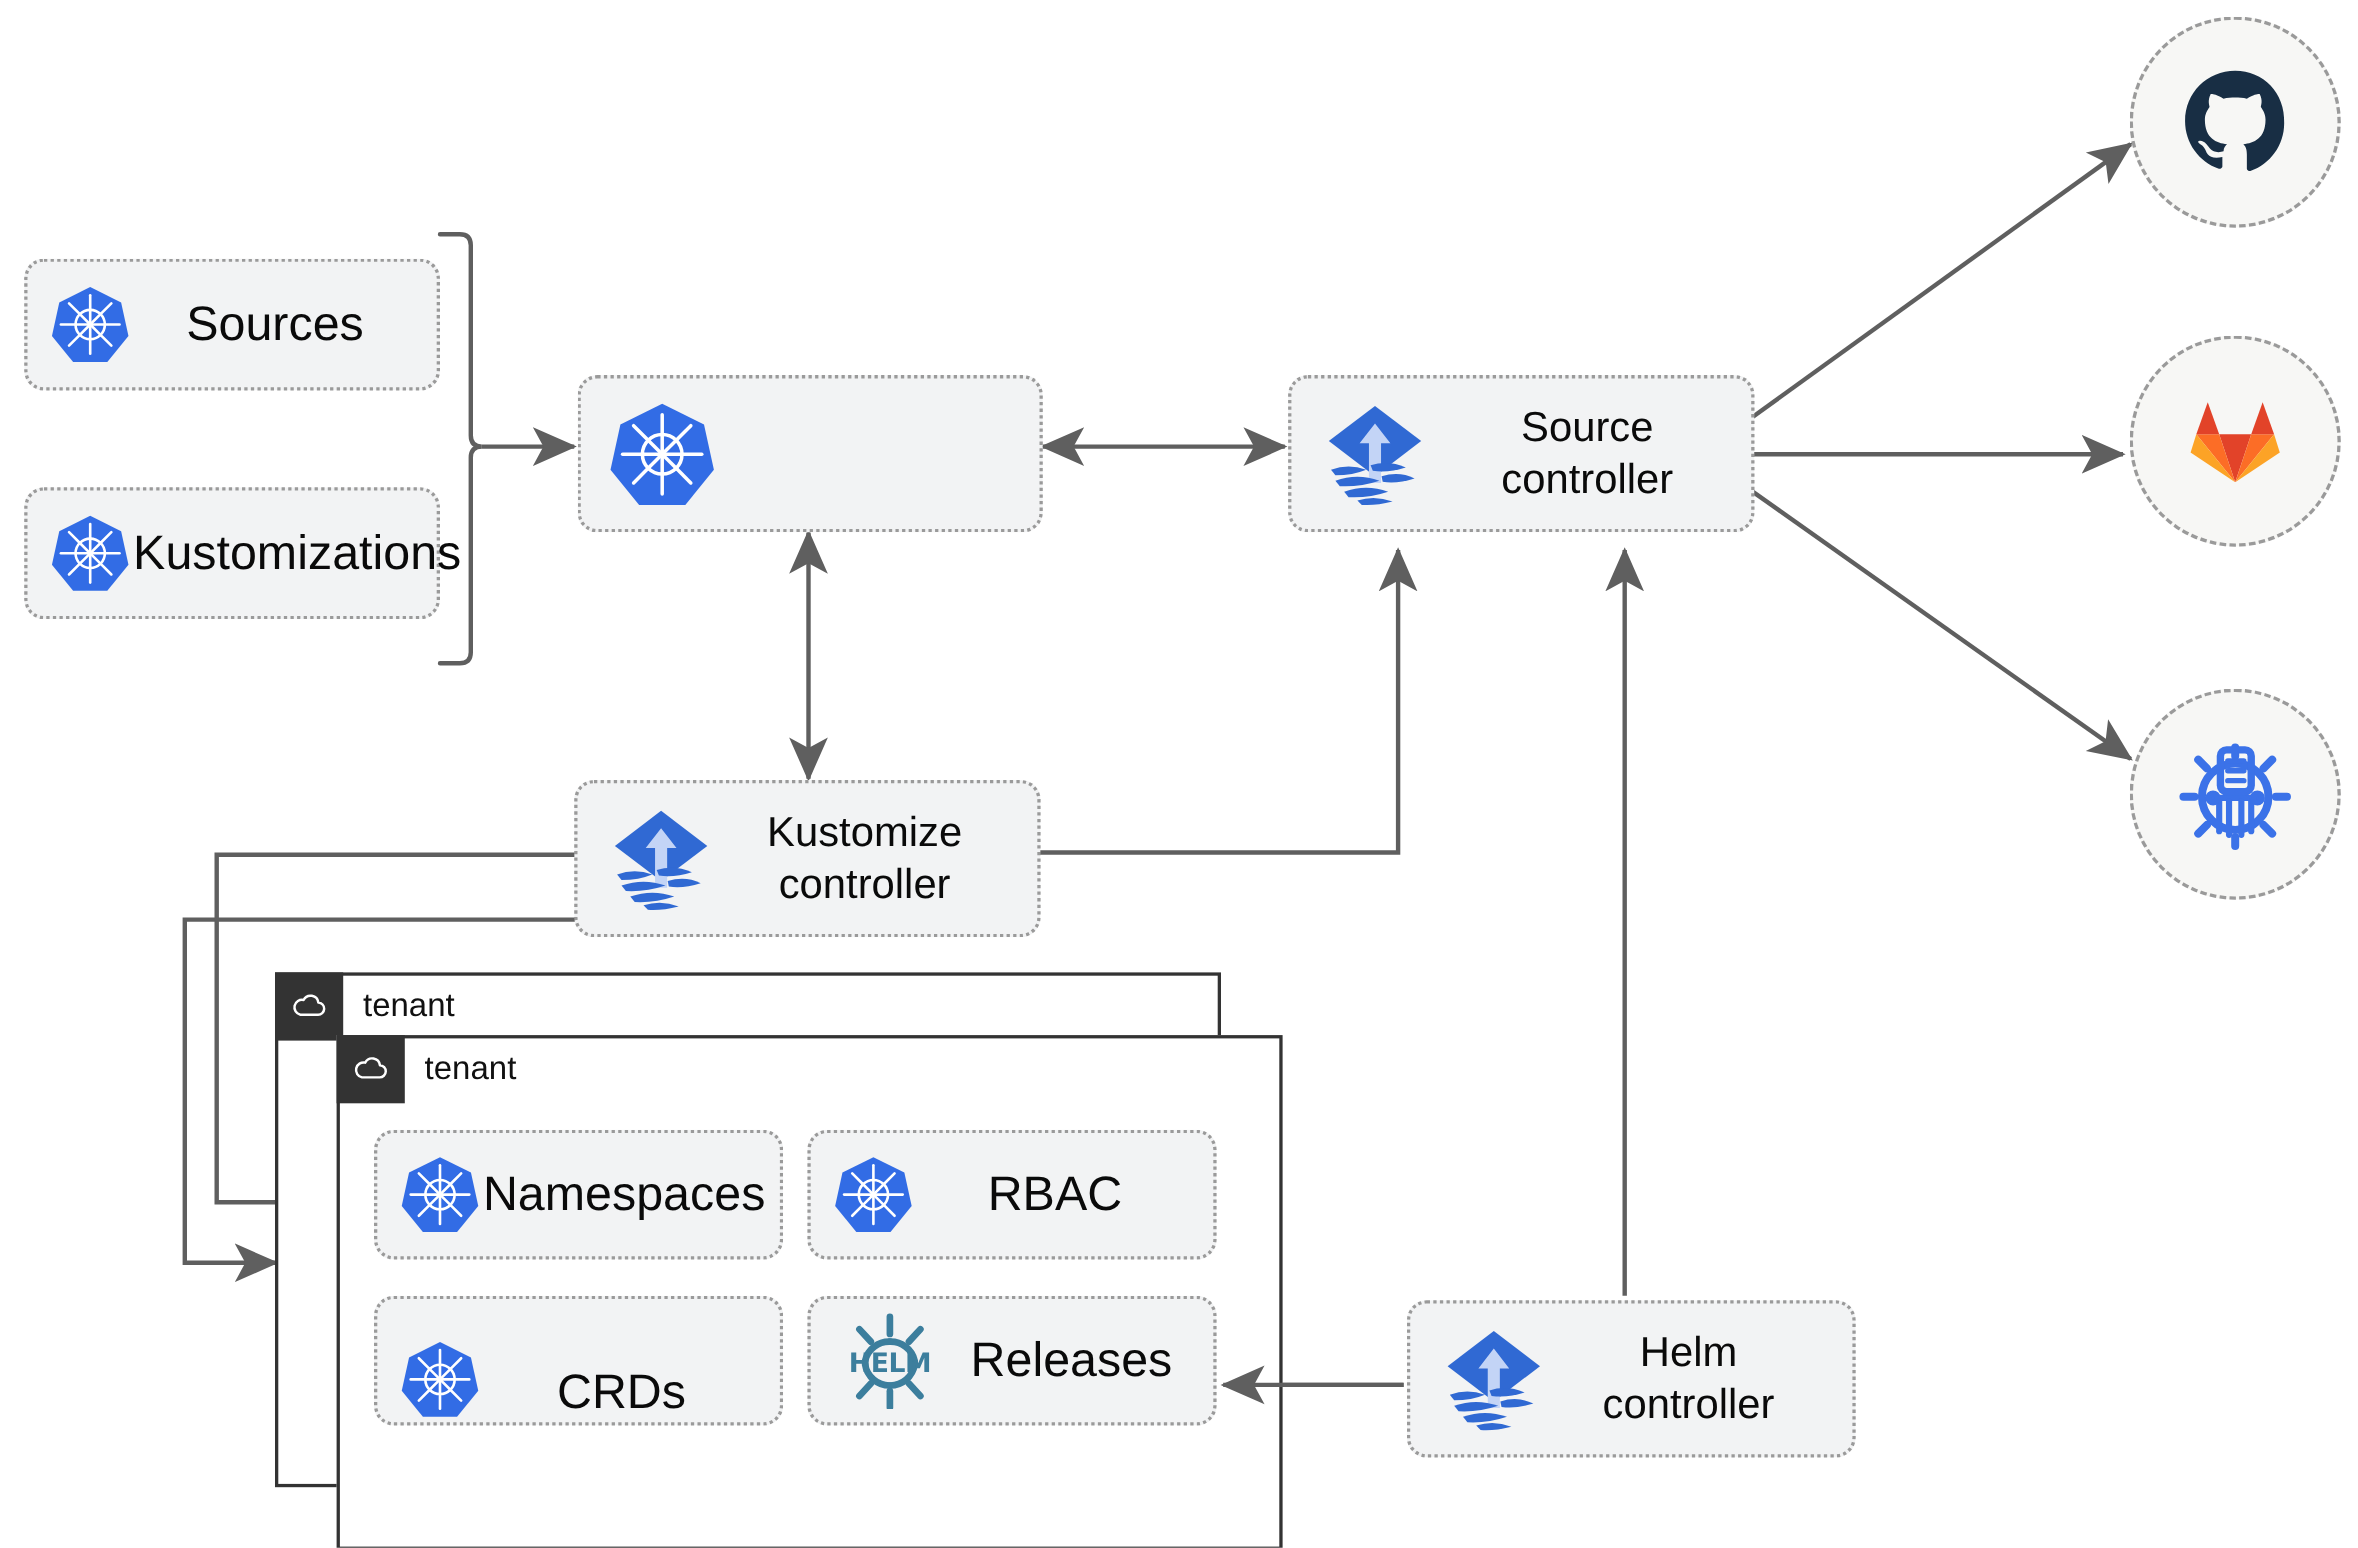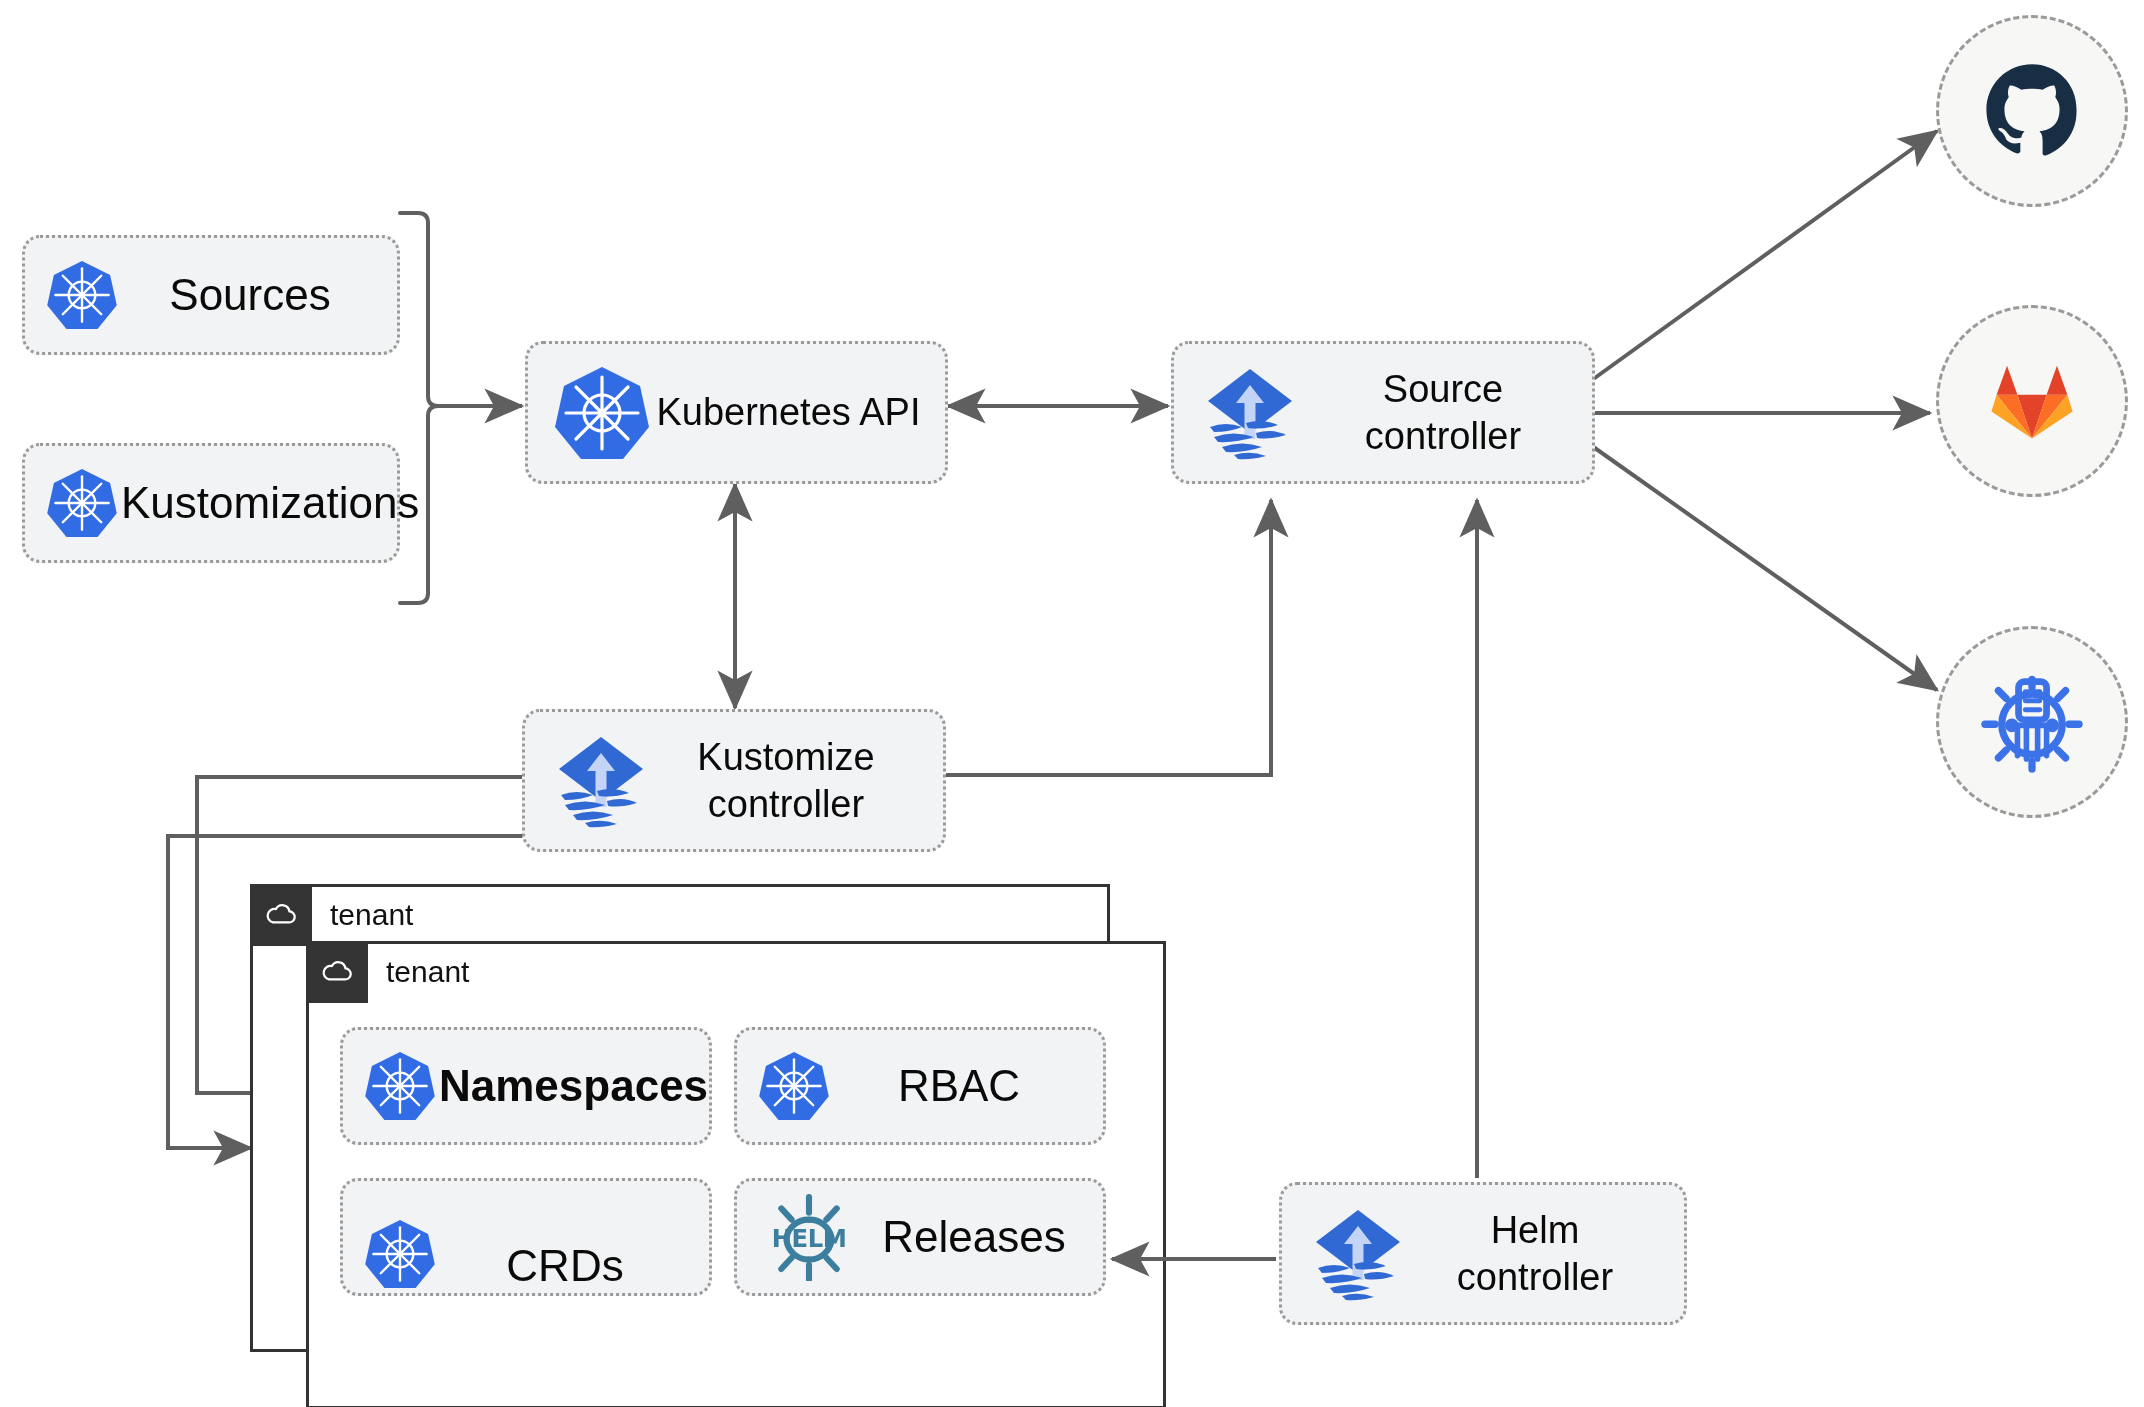--- a/index.html
+++ b/index.html
@@ -190,21 +190,20 @@
             <line x1="32" y1="50" x2="50" y2="50"></line>
           <line x1="50" y1="50" x2="68" y2="50"></line>
             <line x1="50" y1="50" x2="50" y2="68"></line>
           <line x1="37" y1="37" x2="50" y2="50"></line>
             <line x1="50" y1="50" x2="63" y2="63"></line>
           <line x1="63" y1="37" x2="50" y2="50"></line>
             <line x1="50" y1="50" x2="37" y2="63"></line>
         </g>
       </svg>
     </span>
-    <span class="lbl">Kubernetes API</span>
   </div>
 
   <div class="node ctrl" style="left:1171px;top:341px;width:424px;height:143px;padding:0 24px;gap:16px;">
     <span class="ico">
       <svg viewBox="0 0 100 100" width="100" height="100" aria-hidden="true">
         <path d="M50 6 L92 38 L50 70 L8 38 Z" fill="#3069D3"></path>
         <path d="M50 22 L64 40 L55.5 40 L55.5 76 L44.5 76 L44.5 40 L36 40 Z" fill="#C3D4F6"></path>
         <g fill="#3069D3">
           <path d="M10 64 Q 26 58 42 64 Q 30 69 14 69 Z"></path>
           <path d="M46 60 Q 62 55 78 62 Q 62 67 48 65 Z"></path>
@@ -325,21 +324,21 @@
     <div class="hdr">
       <span class="cloudbox">
         <svg viewBox="0 0 32 32" width="34" height="34" aria-hidden="true">
           <path d="M8.5 23 h15 a5.2 5.2 0 0 0 0.4 -10.4 a6.7 6.7 0 0 0 -12.6 -2.2 a4.6 4.6 0 0 0 -2.8 12.6 Z" fill="none" stroke="#ffffff" stroke-width="2.1" stroke-linejoin="round"></path>
         </svg>
       </span>
       <span class="tname">tenant</span>
     </div>
   </div>
 
-  <div class="node chip" style="left:340px;top:1027px;width:372px;height:118px;font-weight:bold;">
+  <div class="node chip" style="left:340px;top:1027px;width:372px;height:118px;">
     <span class="ico">
       <svg viewBox="0 0 100 100" width="74" height="74" aria-hidden="true">
         <path d="M50 4 L88 23 L97 64 L71 96 L29 96 L3 64 L12 23 Z" fill="#326CE5"></path>
         <g fill="none" stroke="#ffffff" stroke-width="3.2" stroke-linecap="round">
           <circle cx="50" cy="50" r="18"></circle>
           <circle cx="50" cy="50" r="3.4" fill="#ffffff" stroke="none"></circle>
           <line x1="50" y1="14" x2="50" y2="32"></line>
             <line x1="50" y1="68" x2="50" y2="86"></line>
           <line x1="14" y1="50" x2="32" y2="50"></line>
             <line x1="68" y1="50" x2="86" y2="50"></line>

